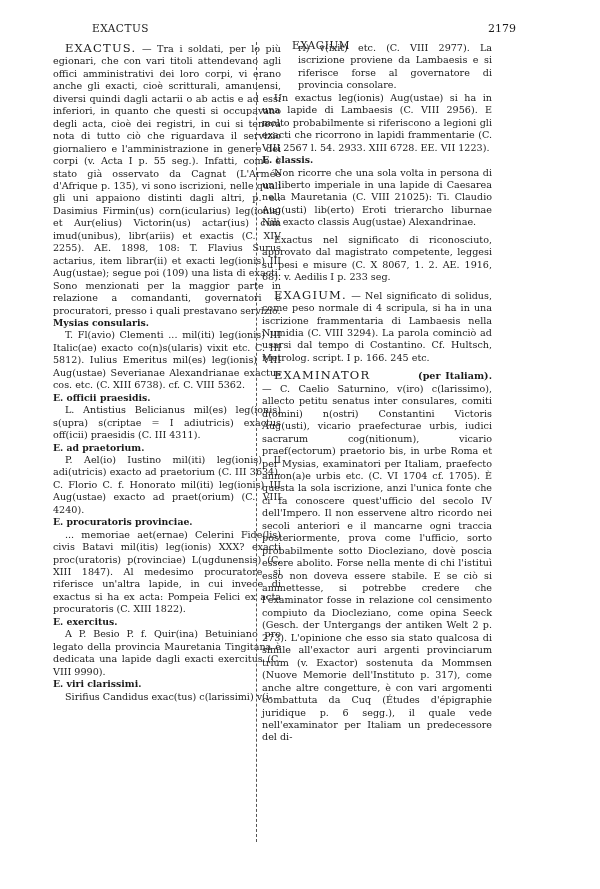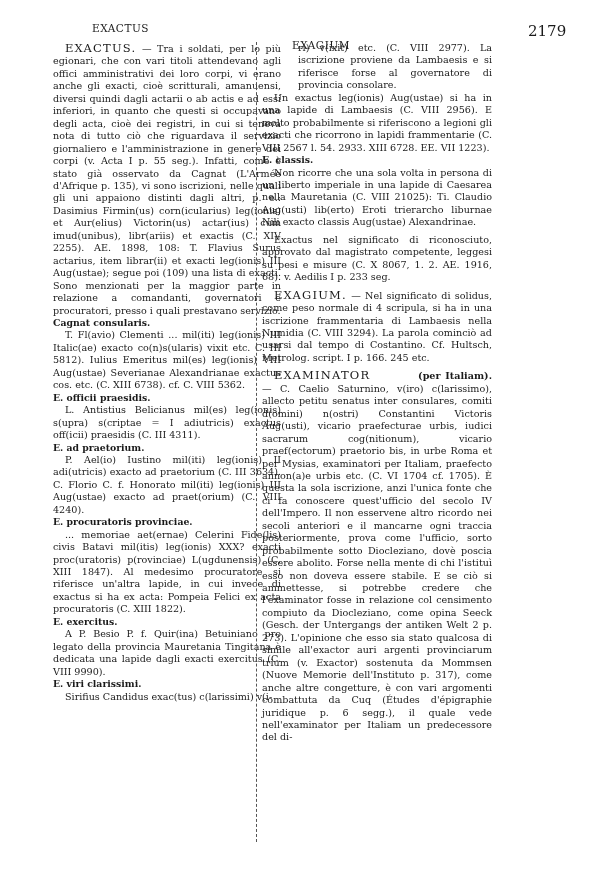--- a/index.html
+++ b/index.html
@@ -1,21 +1,21 @@
 <!DOCTYPE html>
 <html><head>
 <meta charset="utf-8">
 <style>
   html, body { margin: 0; padding: 0; background: #ffffff; }
   body { width: 600px; height: 889px; position: relative; overflow: hidden;
          font-family: "DejaVu Serif", "Liberation Serif", serif; color: #1a1a1a; }
   .header { position: absolute; top: 22px; left: 0; width: 544px; height: 16px; font-size: 10.5px; }
   .header .hl { position: absolute; left: 92px; letter-spacing: 0.5px; }
   .header .hr { position: absolute; left: 292px; letter-spacing: 0.5px; margin-top: 17px; }
-  .header .pn { position: absolute; left: 528px; font-size: 15px; }
+  .header .pn { position: absolute; left: 488px; font-size: 11px; }
   .col { position: absolute; top: 42px; font-size: 9.6px; line-height: 12.45px; text-align: justify; }
   .col.left { left: 53px; width: 228px; }
   .col.right { left: 262px; width: 230px; }
   .divider { position: absolute; left: 256px; top: 42px; width: 1px; height: 800px; border-left: 1px dashed #555; }
   .col p { margin: 0; text-indent: 12px; }
   .col p.noind { text-indent: 0; margin-left: 36px; }
   .col p.gap { margin-top: 5px; }
   .lemma { font-weight: normal; letter-spacing: 1.2px; font-size: 11.5px; }
   .sub { font-weight: bold; font-size: 9.3px; margin: 3px 0 1px 12px; text-indent: 0 !important; }
   b { font-weight: bold; margin-left: 43px; }
@@ -24,21 +24,21 @@
 <body>
 
 <div class="header">
   <span class="hl">EXACTUS</span>
   <span class="hr">EXAGIUM</span>
   <span class="pn">2179</span>
 </div>
 
 <div class="col left">
   <p><span class="lemma">EXACTUS.</span><span> — Tra i soldati, per lo più egionari, che con vari titoli attendevano agli offici amministrativi dei loro corpi, vi erano anche gli exacti, cioè scritturali, amanuensi, diversi quindi dagli actarii o ab actis e ad essi inferiori, in quanto che questi si occupavano degli acta, cioè dei registri, in cui si teneva nota di tutto ciò che riguardava il servizio giornaliero e l'amministrazione in genere dei corpi (v. Acta I p. 55 seg.). Infatti, come è stato già osservato da Cagnat (L'Armée d'Afrique p. 135), vi sono iscrizioni, nelle quali gli uni appaiono distinti dagli altri, p. e.: Dasimius Firmin(us) corn(icularius) leg(ionis) et Aur(elius) Victorin(us) actar(ius) cum imud(unibus), libr(ariis) et exactis (C. XIV 2255). AE. 1898, 108: T. Flavius Surus actarius, item librar(ii) et exacti leg(ionis) III Aug(ustae); segue poi (109) una lista di exacti. Sono menzionati per la maggior parte in relazione a comandanti, governatori e procuratori, presso i quali prestavano servizio.</span></p>
-  <p class="sub">Cagnat consularis.</p>
+  <p class="sub">Mysias consularis.</p>
   <p>T. Fl(avio) Clementi ... mil(iti) leg(ionis) III Italic(ae) exacto co(n)s(ularis) vixit etc. C. III 5812). Iulius Emeritus mil(es) leg(ionis) VIII Aug(ustae) Severianae Alexandrianae exactus cos. etc. (C. XIII 6738). cf. C. VIII 5362.</p>
   <p class="sub">E. officii praesidis.</p>
   <p>L. Antistius Belicianus mil(es) leg(ionis) s(upra) s(criptae = I adiutricis) exactus off(icii) praesidis (C. III 4311).</p>
   <p class="sub">E. ad praetorium.</p>
   <p>P. Ael(io) Iustino mil(iti) leg(ionis) II adi(utricis) exacto ad praetorium (C. III 3634). C. Florio C. f. Honorato mil(iti) leg(ionis) III Aug(ustae) exacto ad praet(orium) (C. VIII 4240).</p>
   <p class="sub">E. procuratoris provinciae.</p>
   <p>... memoriae aet(ernae) Celerini Fide(lis) civis Batavi mil(itis) leg(ionis) XXX? exacti proc(uratoris) p(rovinciae) L(ugdunensis) (C. XIII 1847). Al medesimo procuratore si riferisce un'altra lapide, in cui invece di exactus si ha ex acta: Pompeia Felici ex acta procuratoris (C. XIII 1822).</p>
   <p class="sub">E. exercitus.</p>
   <p>A P. Besio P. f. Quir(ina) Betuiniano pro legato della provincia Mauretania Tingitana è dedicata una lapide dagli exacti exercitus (C. VIII 9990).</p>
   <p class="sub">E. viri clarissimi.</p>

